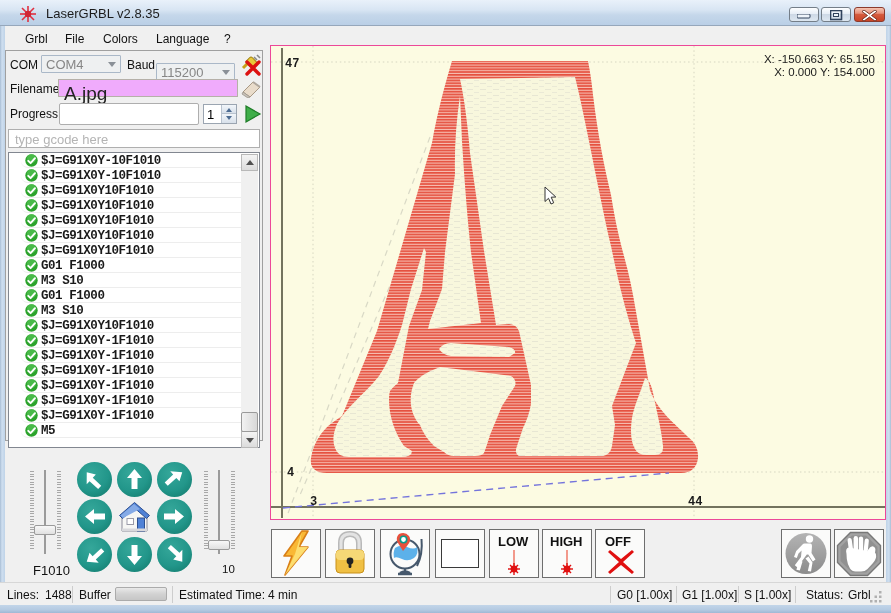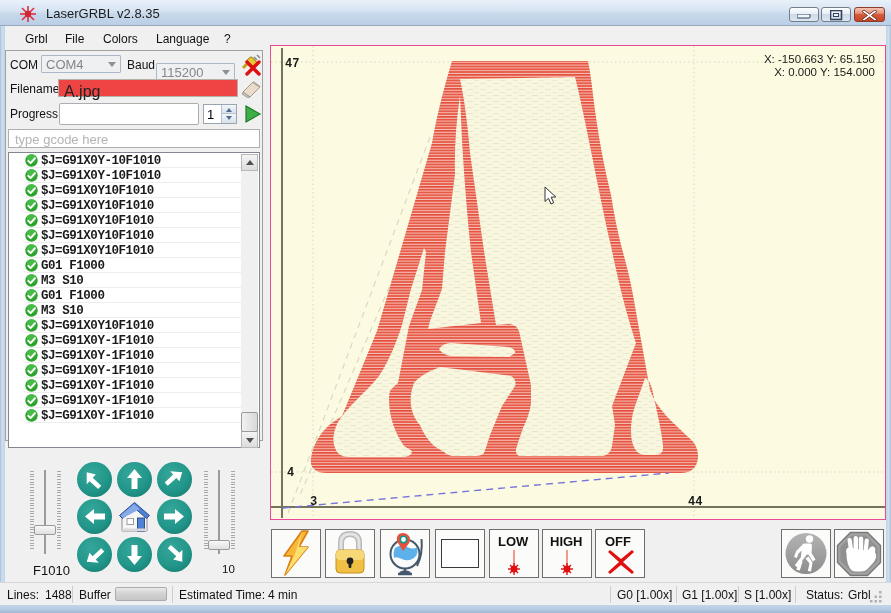--- a/index.html
+++ b/index.html
@@ -21,21 +21,21 @@
   #btnclose { left:854px; width:31px; border-color:#8c3b2d;
     background:linear-gradient(180deg,#f5c4b2 0%,#e8917b 40%,#d55b3e 50%,#c94426 100%); }
   
   #menubar { left:5px; top:27px; width:881px; height:23px; background:#f0f0f0; }
   .mi { position:absolute; top:5px; font-size:12px; color:#111;text-align:right; }
   
   #leftpanel { left:5px; top:50px; width:258px; height:391px; background:#f0f0f0; border:1px solid #a0a0a0; border-right:1px solid #a0a0a0; }
   .lbl { position:absolute; font-size:12px; color:#111; }
   .combo { position:absolute; height:18px; background:#eef0f1; border:1px solid #aab8c8; border-radius:1px; font-size:13px; color:#868686; padding:1px 4px 0 4px; }
   .combo .arr { position:absolute; right:4px; top:6px; width:0; height:0; border-left:4px solid transparent; border-right:4px solid transparent; border-top:5px solid #8a9097; }
-  .tbox { position:absolute; background:#ef4444; border:1px solid #b5b0a8; font-size:16px; color:#222; padding:3px 5px 0 5px; }
+  .tbox { position:absolute; background:#f0abfc; border:1px solid #b5b0a8; font-size:19px; color:#222; padding:3px 5px 0 5px; }
   
   #glist { left:2px; top:101px; width:252px; height:296px; background:#fff; border:1px solid #828790; }
   .grow { position:absolute; left:12px; width:232px; height:15px; border-bottom:1px solid #ededed; background:#fff;border-radius:7px; }
   .grow span { position:absolute; left:20px; top:1px; font-family:"Liberation Mono",monospace; font-size:12.5px; font-weight:700; color:#1a1a1a; letter-spacing:-0.45px; white-space:pre; }
   .chk { position:absolute; left:4px; top:1px; width:13px; height:13px; }
   
   #sbar { position:absolute; right:1px; top:1px; width:17px; height:294px; background:#f0f0f0; }
   .sbtn { position:absolute; left:0; width:17px; height:17px; background:linear-gradient(180deg,#f4f4f4,#dcdcdc); border:1px solid #b8b8b8; }
   #sthumb { position:absolute; left:0; top:258px; width:17px; height:20px; background:linear-gradient(90deg,#f2f2f2,#d8d8d8); border:1px solid #9a9a9a; border-radius:2px; }
   .sarr { position:absolute; left:4px; width:0; height:0; border-left:4px solid transparent; border-right:4px solid transparent; }
@@ -280,20 +280,29 @@
       </div>
 <div class="grow" style="top:255px">
         <svg class="chk" viewBox="0 0 13 13">
           <defs></defs>
           <circle cx="6.5" cy="6.5" r="6.2" fill="#2ca32c"></circle>
           <circle cx="6.5" cy="4.6" r="4.6" fill="#52c152" opacity="0.75"></circle>
           <path d="M3.2 6.8 L5.6 9.2 L10 4.2" stroke="#fff" stroke-width="1.9" fill="none" stroke-linecap="round" stroke-linejoin="round"></path>
         </svg>
         <span>$J=G91X0Y-1F1010</span>
       </div>
+<div class="grow" style="top:270px">
+        <svg class="chk" viewBox="0 0 13 13">
+          <defs></defs>
+          <circle cx="6.5" cy="6.5" r="6.2" fill="#2ca32c"></circle>
+          <circle cx="6.5" cy="4.6" r="4.6" fill="#52c152" opacity="0.75"></circle>
+          <path d="M3.2 6.8 L5.6 9.2 L10 4.2" stroke="#fff" stroke-width="1.9" fill="none" stroke-linecap="round" stroke-linejoin="round"></path>
+        </svg>
+        <span>M5</span>
+      </div>
 <div id="sbar">
  <div class="sbtn" style="top:0">
           <div class="sarr" style="top:5px;border-bottom:5px solid #505050"></div>
         </div>
  <div class="sbtn" style="bottom:0;top:auto">
           <div class="sarr" style="top:6px;border-top:5px solid #505050"></div>
         </div>
  <div id="sthumb"></div>
 </div>
 </div>

